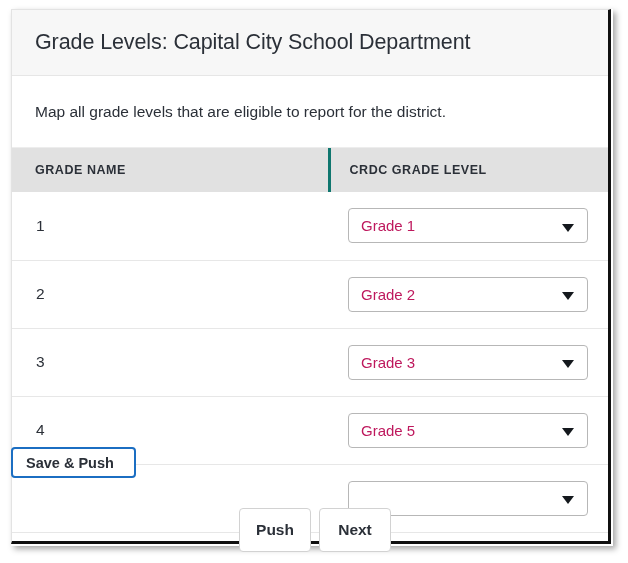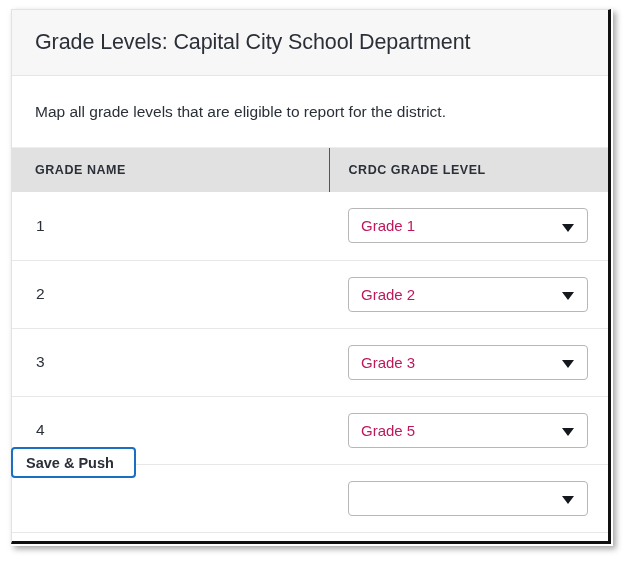--- a/index.html
+++ b/index.html
@@ -84,21 +84,21 @@
     font-size: 12.5px;
     font-weight: bold;
     color: #2b3038;
     letter-spacing: 0.55px;
     text-align: left;
     padding: 0 0 0 23px;
     box-sizing: border-box;
     vertical-align: middle;
   }
   .tbl thead th.col-level {
-    border-left: 1px solid #0f766e;
+    border-left: 3px solid #0f766e;
     padding-left: 19px;
     margin-top: 20px;
   }
 
   .tbl tbody td {
     height: 68px;
     border-bottom: 1px solid #e7e7e7;
     vertical-align: middle;
     box-sizing: border-box;
     background: #ffffff;
@@ -299,14 +299,16 @@
     </tbody>
   </table>
 
 </div>
 
 <div class="popup-savepush">Save &amp; Push</div>
 
 <div class="action-bar">
 
 
+  <div class="btn btn-push">Push</div>
+  <div class="btn btn-next">Next</div>
 
 </div>
 
 </body></html>

